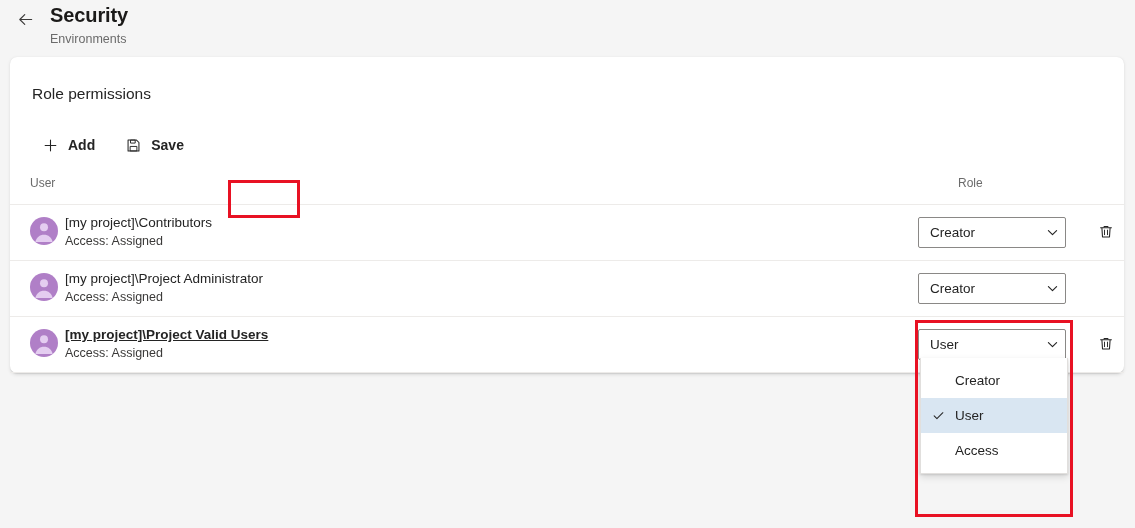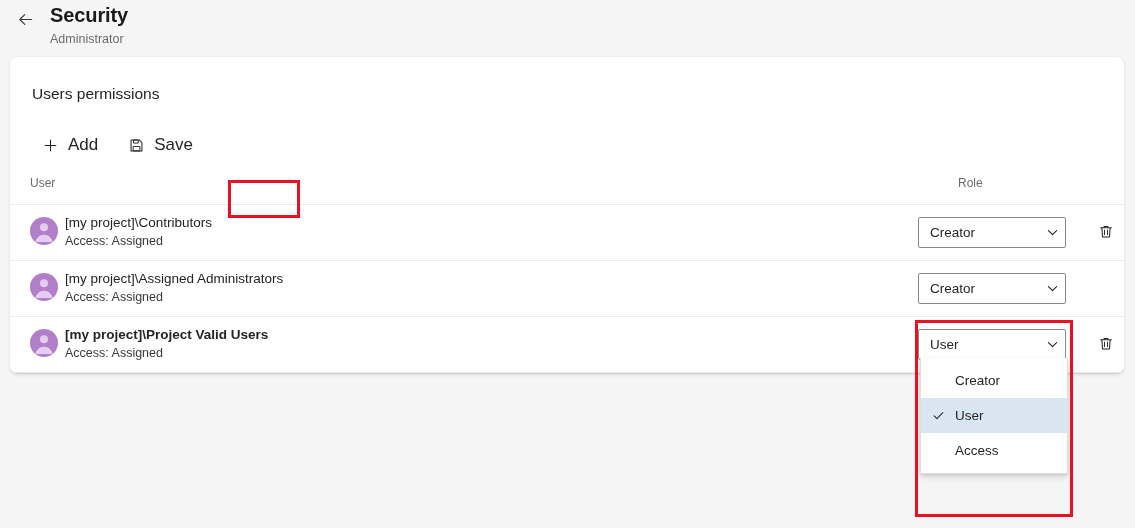--- a/index.html
+++ b/index.html
@@ -90,22 +90,22 @@
   }
   .tb-btn {
     display: flex;
     align-items: center;
     height: 32px;
     padding: 0 12px;
     margin-right: 6px;
     background: transparent;
     border: none;
     font-family: "Liberation Sans", sans-serif;
-    font-size: 17px;
-    font-weight: normal;
+    font-size: 14px;
+    font-weight: bold;
     color: #242424;
     cursor: pointer;
     white-space: nowrap;
     border-radius: 3px;
     text-align: right;
   }
   .tb-btn .tb-ico {
     display: inline-flex;
     align-items: center;
     justify-content: center;
@@ -170,20 +170,21 @@
     top: 8px;
   }
   .user-primary {
     font-size: 13.5px;
     line-height: 19px;
     color: #242424;
     white-space: nowrap;
   }
   .user-primary.strong {
     font-weight: bold;
+    text-decoration: underline;
   }
   .user-secondary {
     font-size: 12.5px;
     line-height: 17px;
     color: #3b3a39;
     margin-top: 1px;
     white-space: nowrap;
   }
 
   .role-select {
@@ -277,27 +278,27 @@
 <body>
 
 <div class="page-header">
   <div class="back-arrow">
     <svg width="19" height="19" viewBox="0 0 20 20" fill="none" aria-hidden="true">
       <path d="M9.2 4.8 4 10l5.2 5.2M4.3 10H16.5" stroke="currentColor" stroke-width="1.2" stroke-linecap="round" stroke-linejoin="round"></path>
     </svg>
   </div>
   <div class="header-texts">
     <div class="header-title">Security</div>
-    <div class="header-subtitle">Administrator</div>
+    <div class="header-subtitle">Environments</div>
   </div>
 </div>
 
 <div class="card">
 
-  <div class="card-title">Users permissions</div>
+  <div class="card-title">Role permissions</div>
 
   <div class="toolbar">
 
     <button class="tb-btn">
       <span class="tb-ico">
         <svg width="15" height="15" viewBox="0 0 16 16" fill="none" aria-hidden="true">
           <path d="M8 2.3v11.4M2.3 8h11.4" stroke="currentColor" stroke-width="1.15" stroke-linecap="round"></path>
         </svg>
       </span>
       <span>Add</span>
@@ -353,21 +354,21 @@
   <div class="divider" style="top:203px;"></div>
 
   <div class="row" style="top:204px;">
     <div class="avatar">
       <svg width="28" height="28" viewBox="0 0 28 28" aria-hidden="true">
         <circle cx="14" cy="10.2" r="4.0" fill="#e4cdf0"></circle>
         <path d="M5.4 25c0.9-4.6 4.3-7.2 8.6-7.2s7.7 2.6 8.6 7.2H5.4z" fill="#e4cdf0"></path>
       </svg>
     </div>
     <div class="user-names">
-      <div class="user-primary">[my project]\Assigned Administrators</div>
+      <div class="user-primary">[my project]\Project Administrator</div>
       <div class="user-secondary">Access: Assigned</div>
     </div>
     <div class="role-select">
       <span class="rs-label">Creator</span>
       <span class="rs-chev">
         <svg width="13" height="13" viewBox="0 0 14 14" fill="none" aria-hidden="true">
           <path d="M2.6 5 7 9.3 11.4 5" stroke="currentColor" stroke-width="1.25" stroke-linecap="round" stroke-linejoin="round"></path>
         </svg>
       </span>
     </div>

